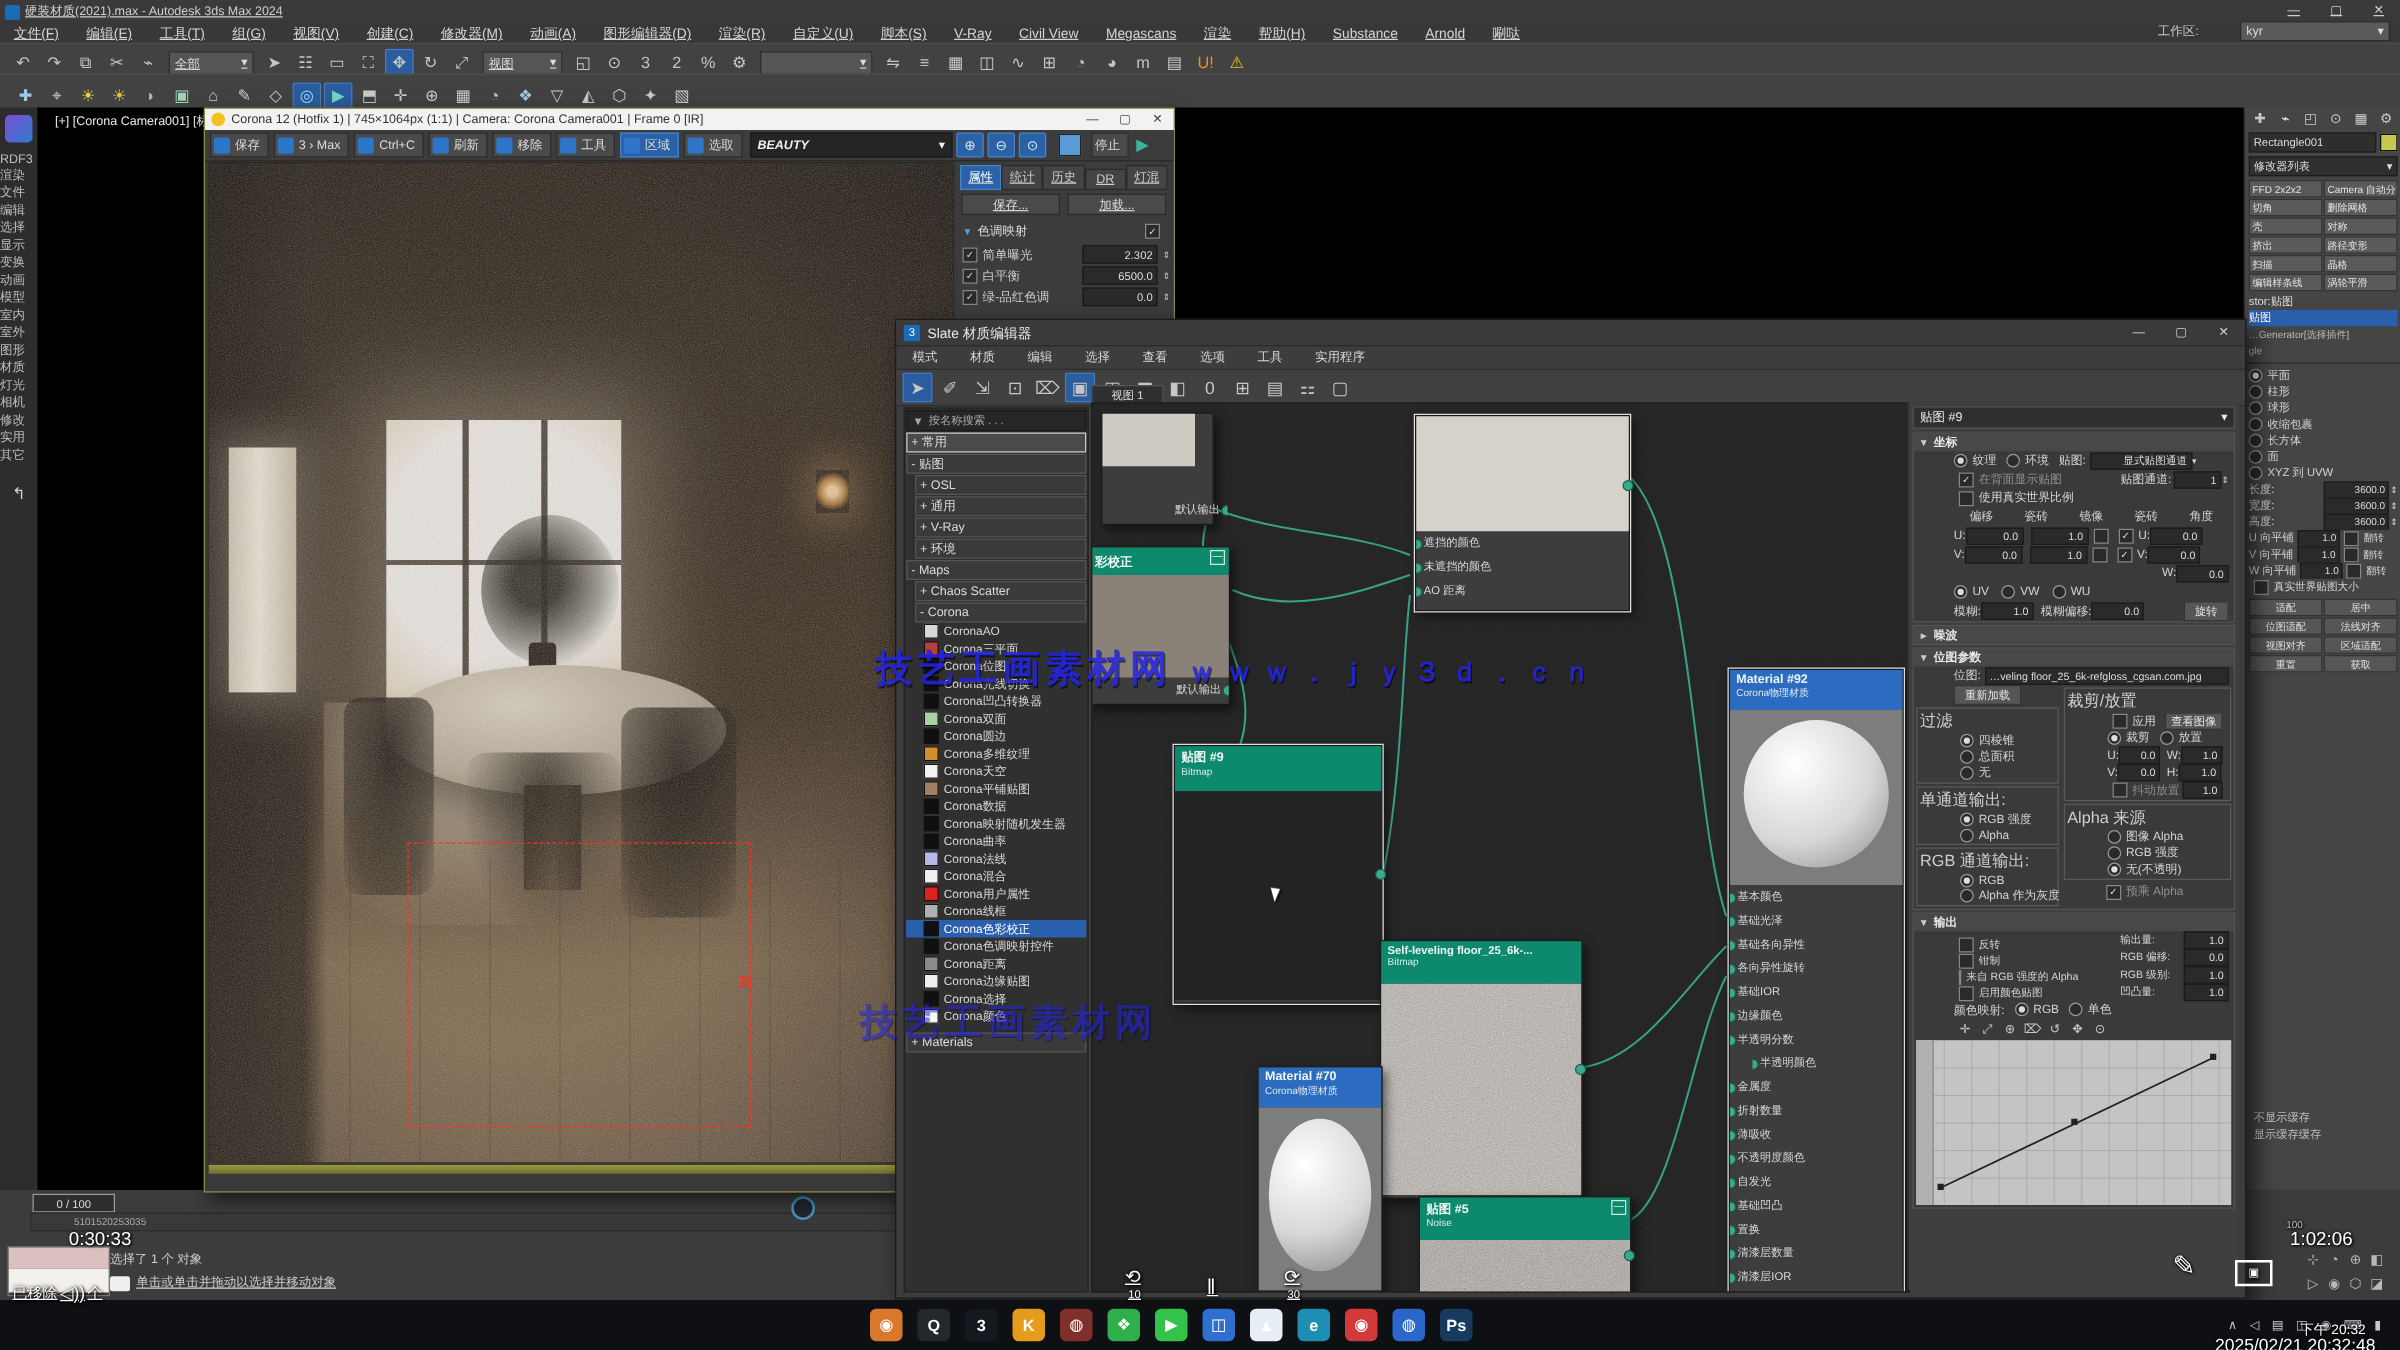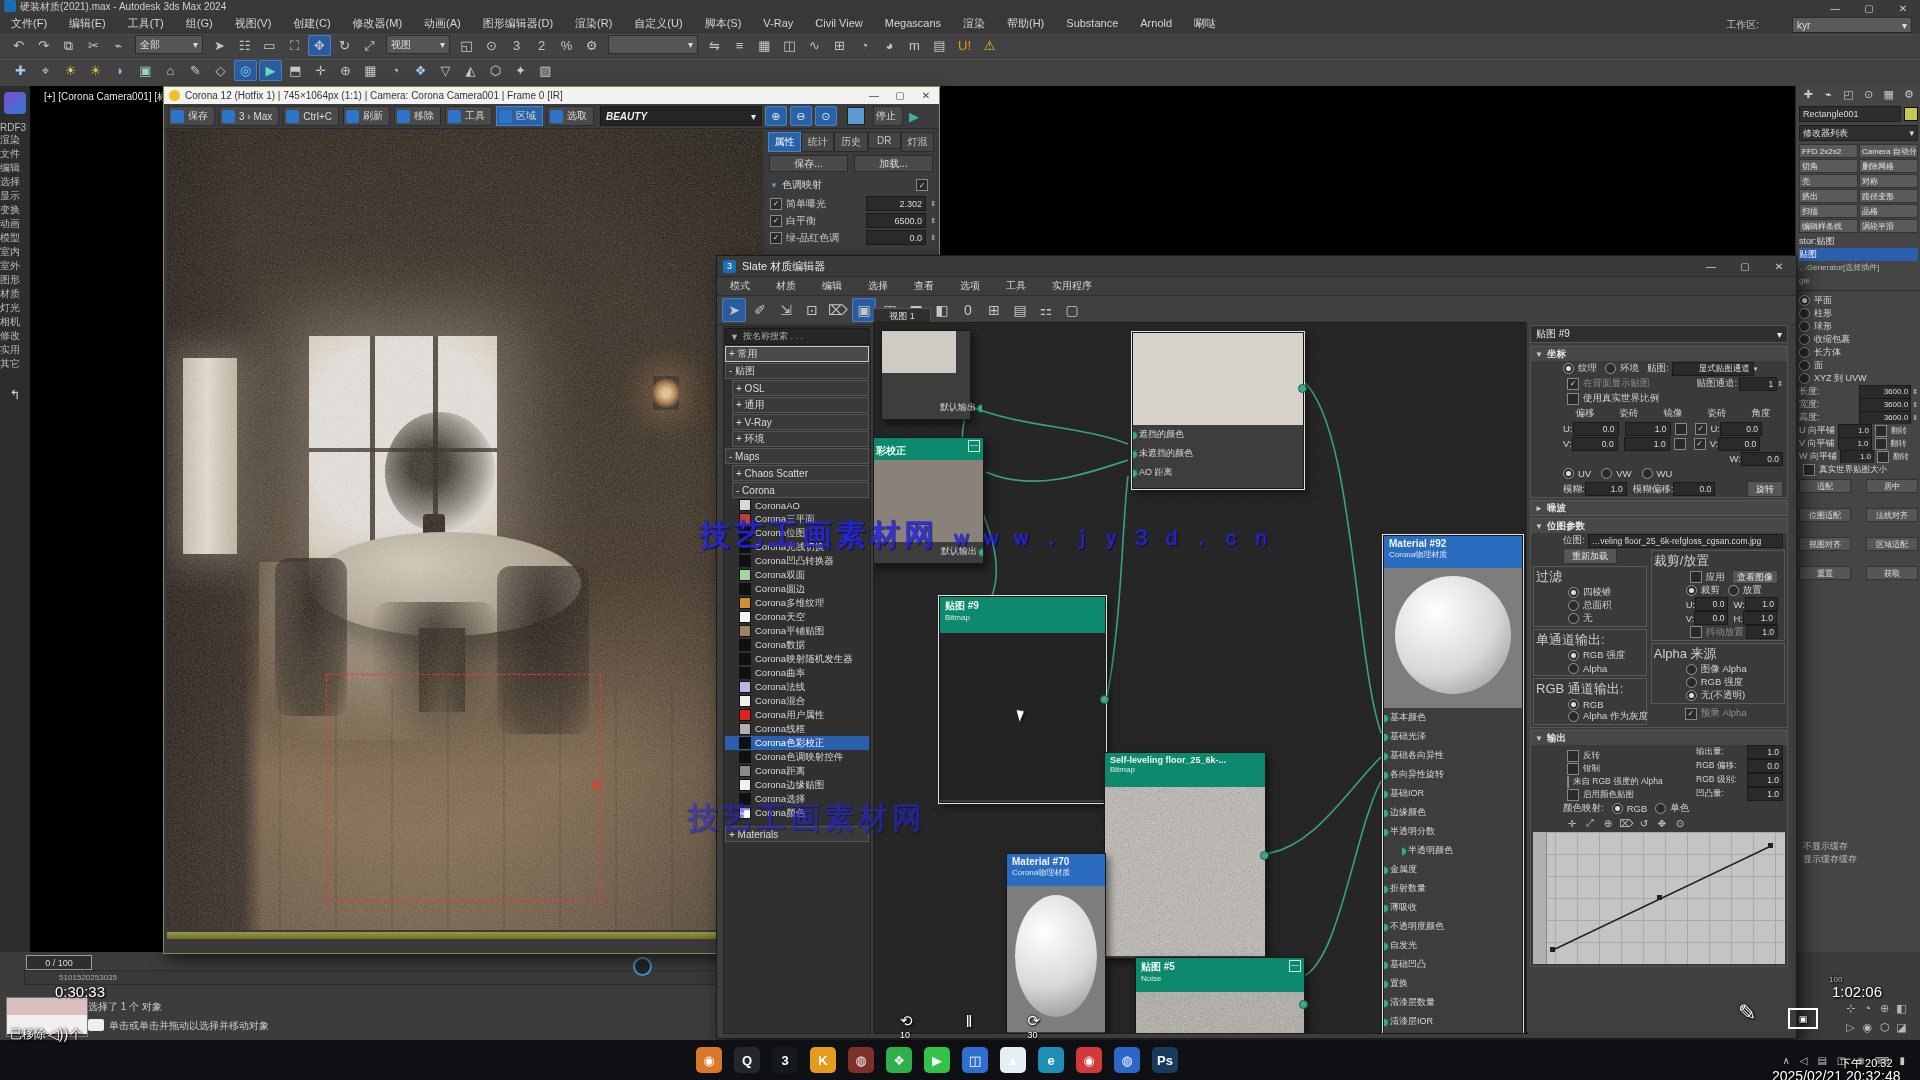--- a/index.html
+++ b/index.html
@@ -1,19 +1,19 @@
 <!DOCTYPE html>
 <html><head>
 <meta charset="utf-8">
 <style>
   html,body{margin:0;padding:0;background:#000;}
   body{font-family:"Liberation Sans","DejaVu Sans",sans-serif;color:#d0d0d0;}
   .screen{position:relative;width:1920px;height:1080px;overflow:hidden;background:#000;}
   .abs{position:absolute;}
-  .f{display:flex;align-items:flex-start;}
+  .f{display:flex;align-items:flex-end;text-decoration:underline;}
   
   .titlebar{left:0;top:0;width:1920px;height:16px;background:#3a3a3a;font-size:10px;color:#cfcfcf;}
   .titlebar .appico{width:12px;height:12px;background:#1a6db5;margin:0 4px;border-radius:2px;}
   .winbtn{width:34px;height:16px;display:flex;align-items:center;justify-content:center;color:#cfcfcf;font-size:10px;}
   .menubar{left:0;top:16px;width:1920px;height:18px;background:#383838;font-size:11px;}
   .menubar .mi{padding:2px 11px;color:#d6d6d6;}
   .ws{position:absolute;right:8px;top:1px;display:flex;align-items:center;font-size:10px;color:#c8c8c8;gap:28px;}
   .ws .wsel{width:110px;height:14px;background:#5a5a5a;border:1px solid #2a2a2a;margin-left:5px;padding:0 4px;color:#ddd;display:flex;justify-content:space-between;align-items:center;}
   .tbrow{left:0;width:1920px;background:#424242;border-top:1px solid #4e4e4e;border-bottom:1px solid #333;}
   .tb1{top:34px;height:25px;}
@@ -77,21 +77,21 @@
   .modlist{margin:3px;height:14px;background:#2f2f2f;border:1px solid #1d1d1d;display:flex;align-items:center;justify-content:space-between;padding:0 3px;color:#ddd;font-size:9px;}
   .modgrid{display:grid;grid-template-columns:1fr 1fr;gap:1px;margin:2px 3px;}
   .modgrid .mb{height:12px;background:#5a5a5a;border:1px solid #333;color:#e4e4e4;font-size:8px;overflow:hidden;white-space:nowrap;display:flex;align-items:center;padding:0 2px;}
   .stackrow{margin:0 3px;height:13px;display:flex;align-items:center;color:#ddd;font-size:9px;overflow:hidden;white-space:nowrap;}
   .stackrow[data-k="sel"]{background:#2a5fae;color:#fff;}
   .stackrow[data-k="small"]{font-size:8px;color:#bbb;}
   .prow{display:flex;align-items:center;height:13px;padding:0 3px;color:#d6d6d6;font-size:9px;white-space:nowrap;overflow:hidden;}
   .radio{width:9px;height:9px;border-radius:50%;border:1px solid #999;background:#2a2a2a;margin-right:4px;flex:none;position:relative;}
   .radio[data-on="true"]::after{content:"";position:absolute;inset:2px;border-radius:50%;background:#ddd;}
   .mini{height:12px;background:#2a2a2a;border:1px solid #1a1a1a;color:#ddd;font-size:8px;display:flex;align-items:center;justify-content:flex-end;padding:0 2px;}
-  .agrid{display:grid;grid-template-columns:1fr 1fr;gap:15px;margin:3px;}
+  .agrid{display:grid;grid-template-columns:1fr 1fr;gap:1px;margin:3px;}
   .agrid .ab{height:12px;background:#565656;border:1px solid #333;color:#e0e0e0;font-size:8px;display:flex;align-items:center;justify-content:center;overflow:hidden;white-space:nowrap;}
   
   .slate{left:716px;top:255px;width:1079px;height:782px;background:#3d3d3d;border:1px solid #1a1a1a;box-shadow:6px 8px 18px rgba(0,0,0,.65);}
   .sl-title{height:20px;background:#3a3a3a;border-bottom:1px solid #2a2a2a;display:flex;align-items:center;font-size:11px;color:#e8e8e8;}
   .sl-title .mico{width:13px;height:13px;background:#1a6db5;border-radius:2px;margin:0 6px;color:#fff;font-size:9px;display:flex;align-items:center;justify-content:center;}
   .sl-menu{height:18px;display:flex;align-items:center;font-size:10px;border-bottom:1px solid #2e2e2e;}
   .sl-menu span{padding:0 13px;color:#d6d6d6;}
   .sl-tools{height:28px;display:flex;align-items:center;border-bottom:1px solid #2e2e2e;background:#404040;}
   .sl-tools .ico{width:24px;height:24px;font-size:14px;}
   .browser{left:6px;top:70px;width:146px;height:706px;background:#303030;border:1px solid #222;font-size:10px;overflow:hidden;}
@@ -334,21 +334,21 @@
     <div class="agrid">
         <span class="ab">适配</span>
         <span class="ab">居中</span>
         <span class="ab">位图适配</span>
         <span class="ab">法线对齐</span>
         <span class="ab">视图对齐</span>
         <span class="ab">区域适配</span>
         <span class="ab">重置</span>
         <span class="ab">获取</span>
       </div>
-    <div style="position:absolute;left:4px;top:754px;">
+    <div style="position:absolute;left:4px;top:802px;">
         <div class="prow" style="color:#bfbfbf;">不显示缓存</div>
         <div class="prow" style="color:#bfbfbf;">显示缓存缓存</div>
       </div>
   </div>
 
   <div class="abs vfb">
     <div class="vfb-title">
       <span class="smile"></span>
       <span>Corona 12 (Hotfix 1) | 745×1064px (1:1) | Camera: Corona Camera001 | Frame 0 [IR]</span>
       <span class="tb">

